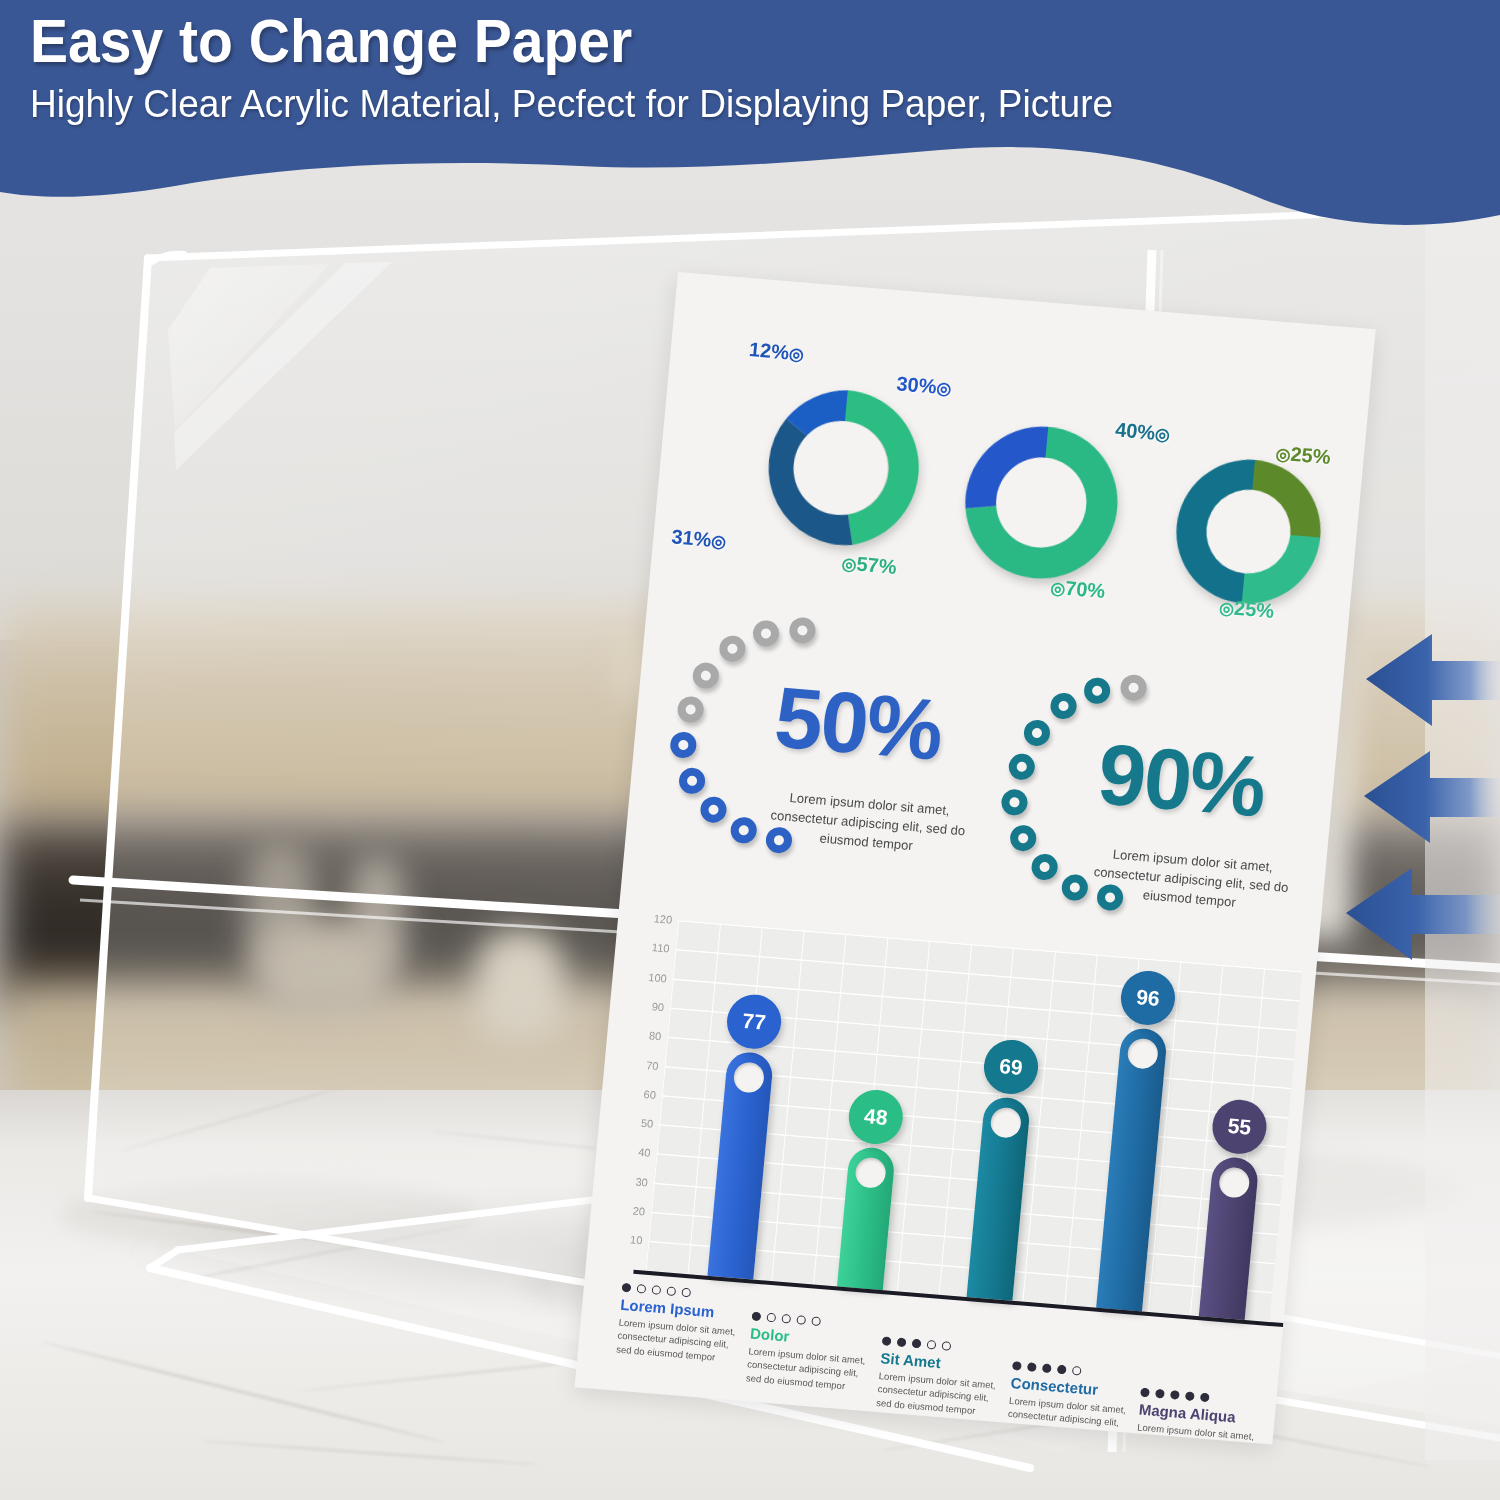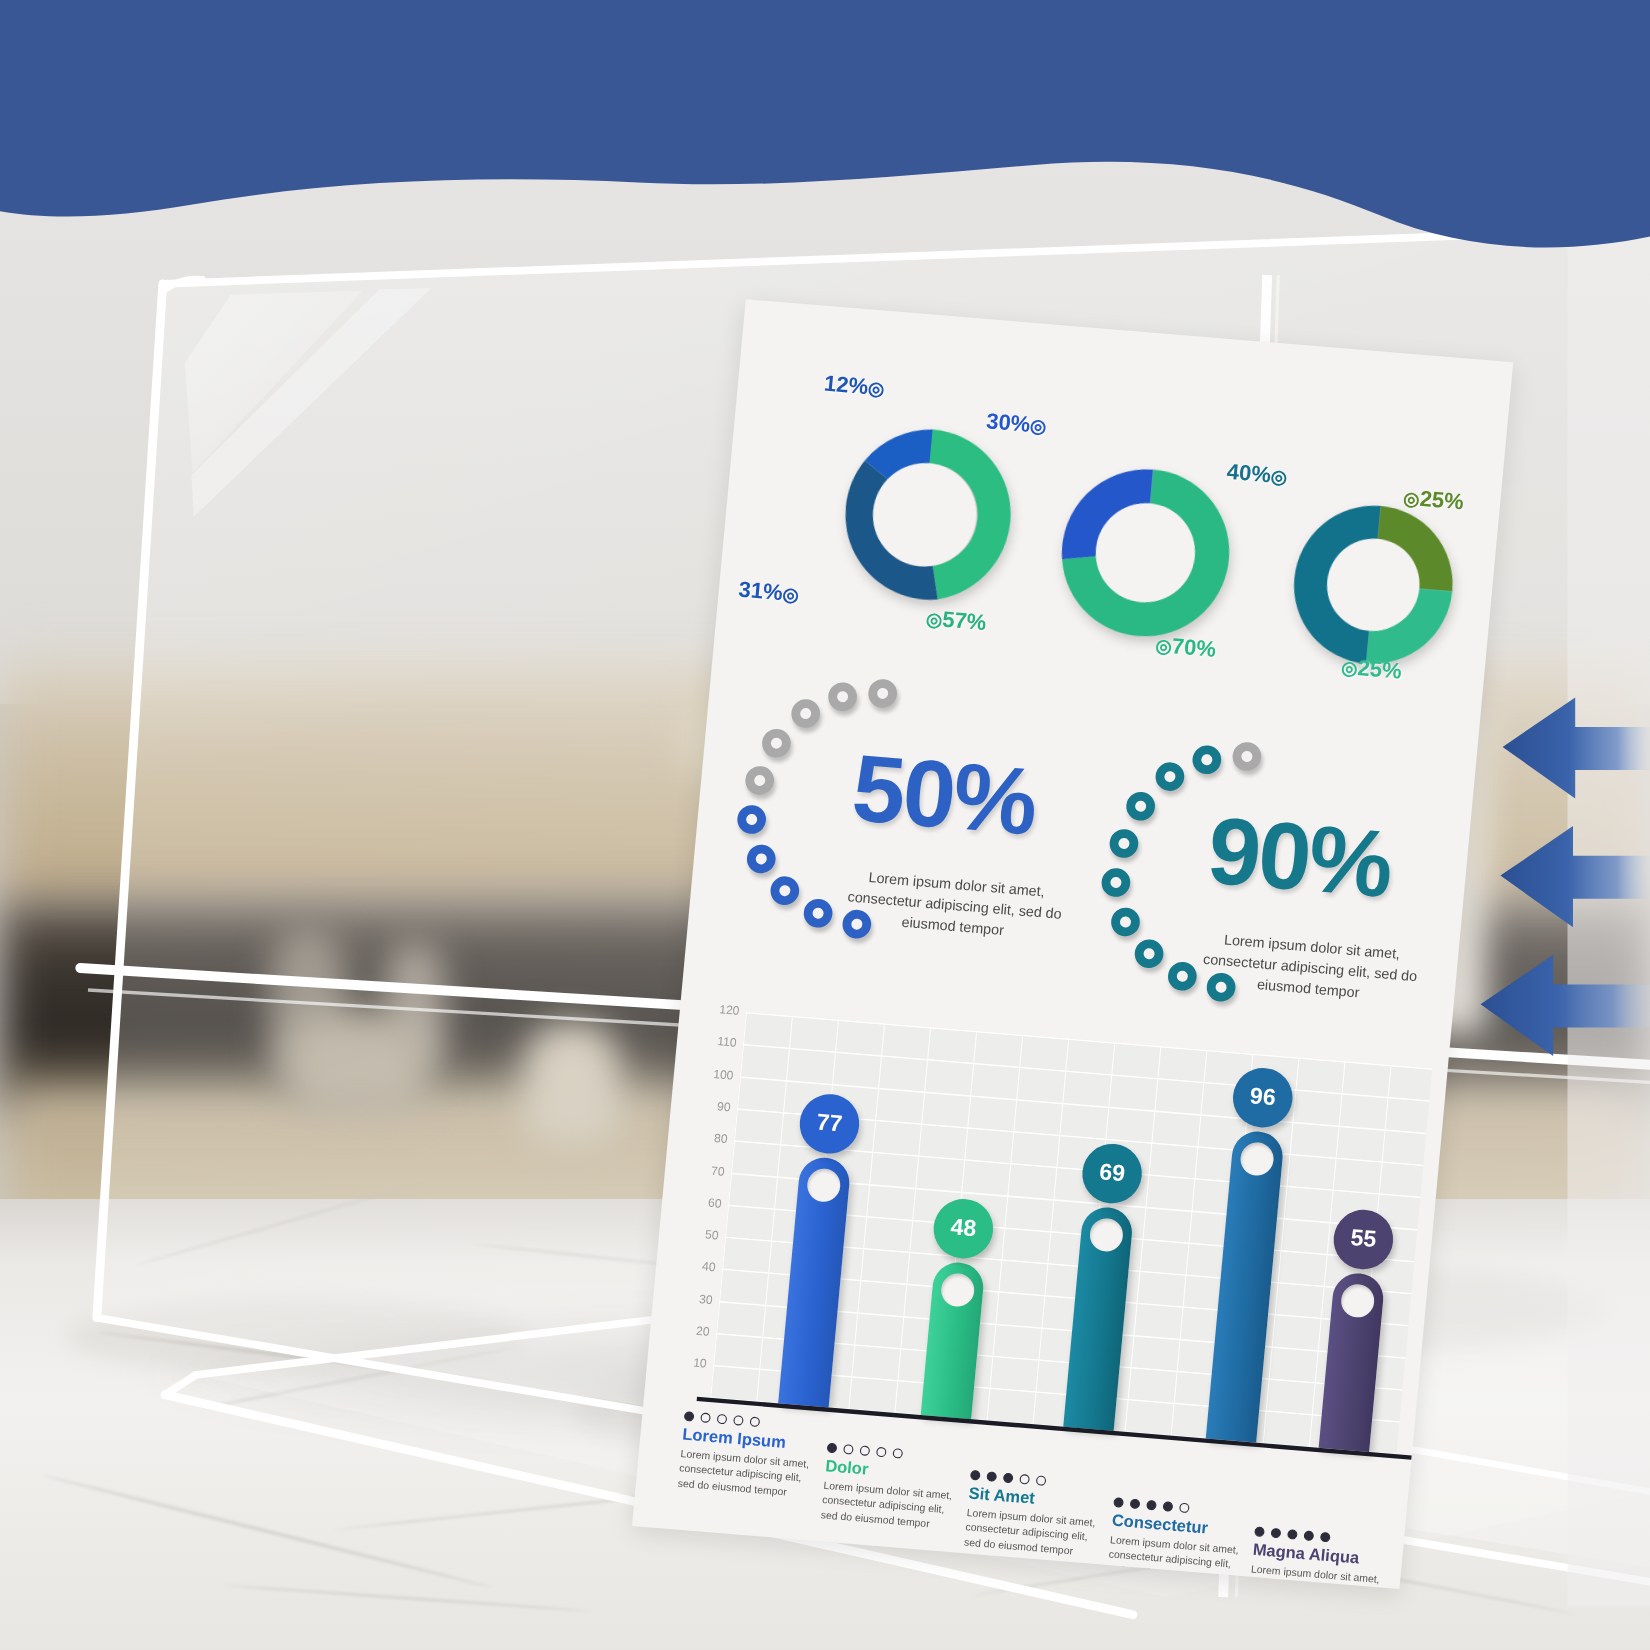--- a/index.html
+++ b/index.html
@@ -506,20 +506,24 @@
 
 <div id="header-banner">
   <svg width="1500" height="245" viewBox="0 0 1500 245" preserveAspectRatio="none">
     <path d="M 0 0 L 1500 0 L 1500 215
              C 1420 232, 1330 228, 1255 196
              C 1160 156, 1060 140, 940 150
              C 820 160, 700 172, 580 166
              C 440 159, 300 164, 175 186
              C 105 198, 45 200, 0 192 Z" fill="#3a5795"></path>
   </svg>
+  <div class="hdr-text-wrap">
+    <div id="headline">Easy to Change Paper</div>
+    <div id="subheadline">Highly Clear Acrylic Material, Pecfect for Displaying Paper, Picture</div>
+  </div>
 </div>
 
 <div id="arrows">
   <svg width="1500" height="1500" viewBox="0 0 1500 1500">
     <defs>
       <linearGradient id="arrowGrad" x1="0" y1="0" x2="1" y2="0">
         <stop offset="0%" stop-color="#2b4f92" stop-opacity="1"></stop>
         <stop offset="45%" stop-color="#3a63ab" stop-opacity="1"></stop>
         <stop offset="78%" stop-color="#6f8fc7" stop-opacity="0.85"></stop>
         <stop offset="100%" stop-color="#cfd9ea" stop-opacity="0.25"></stop>

